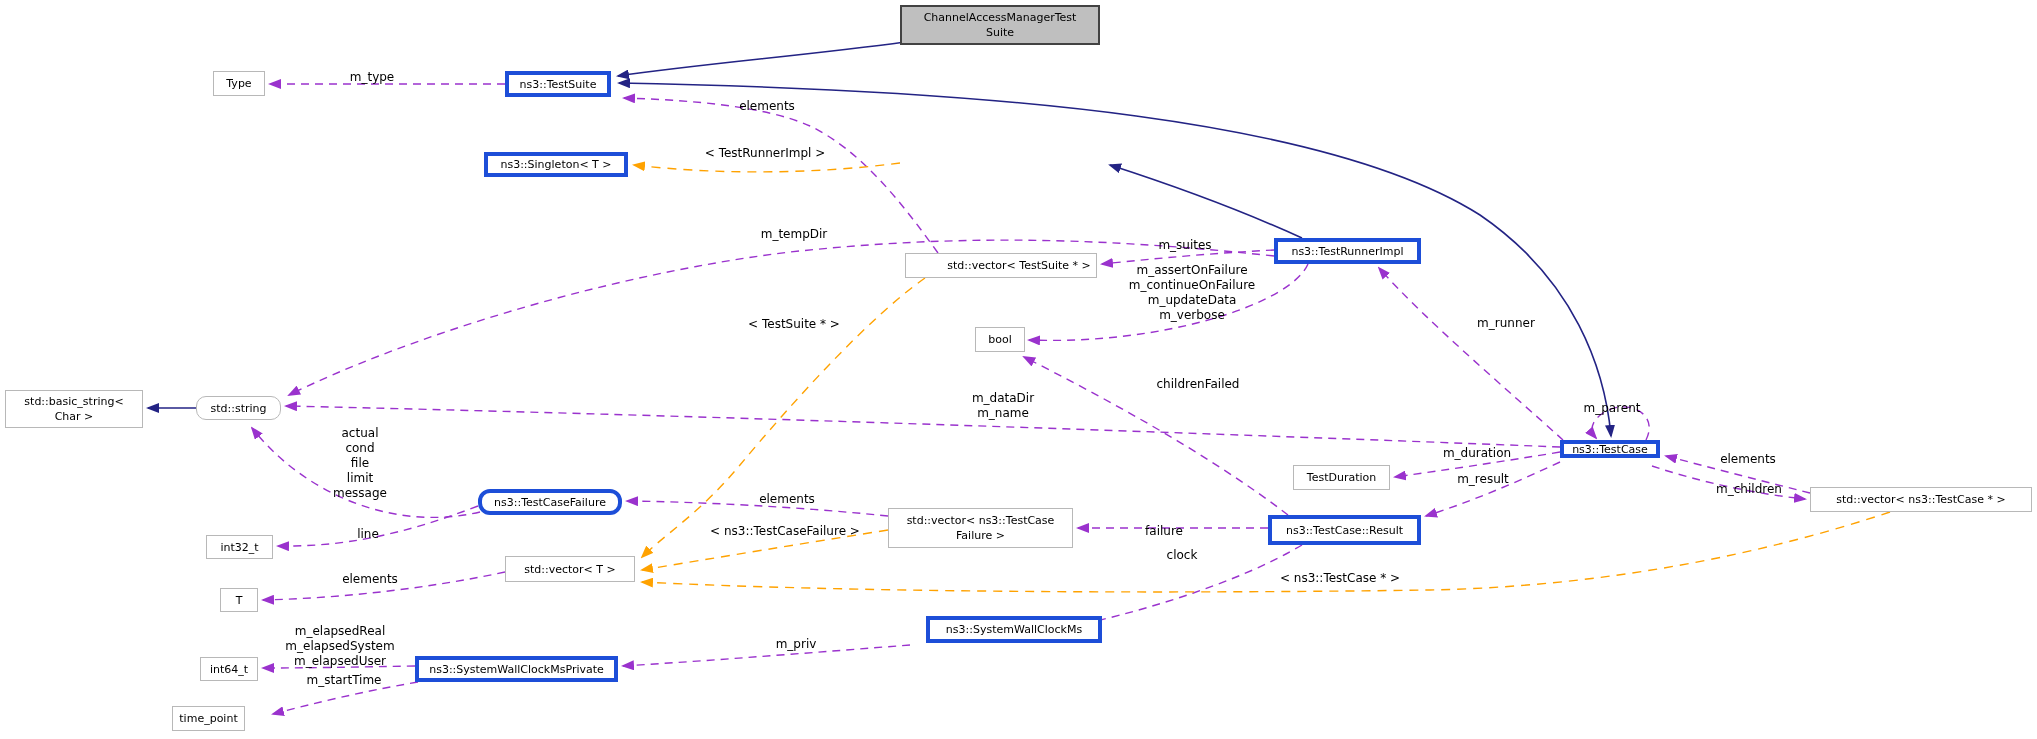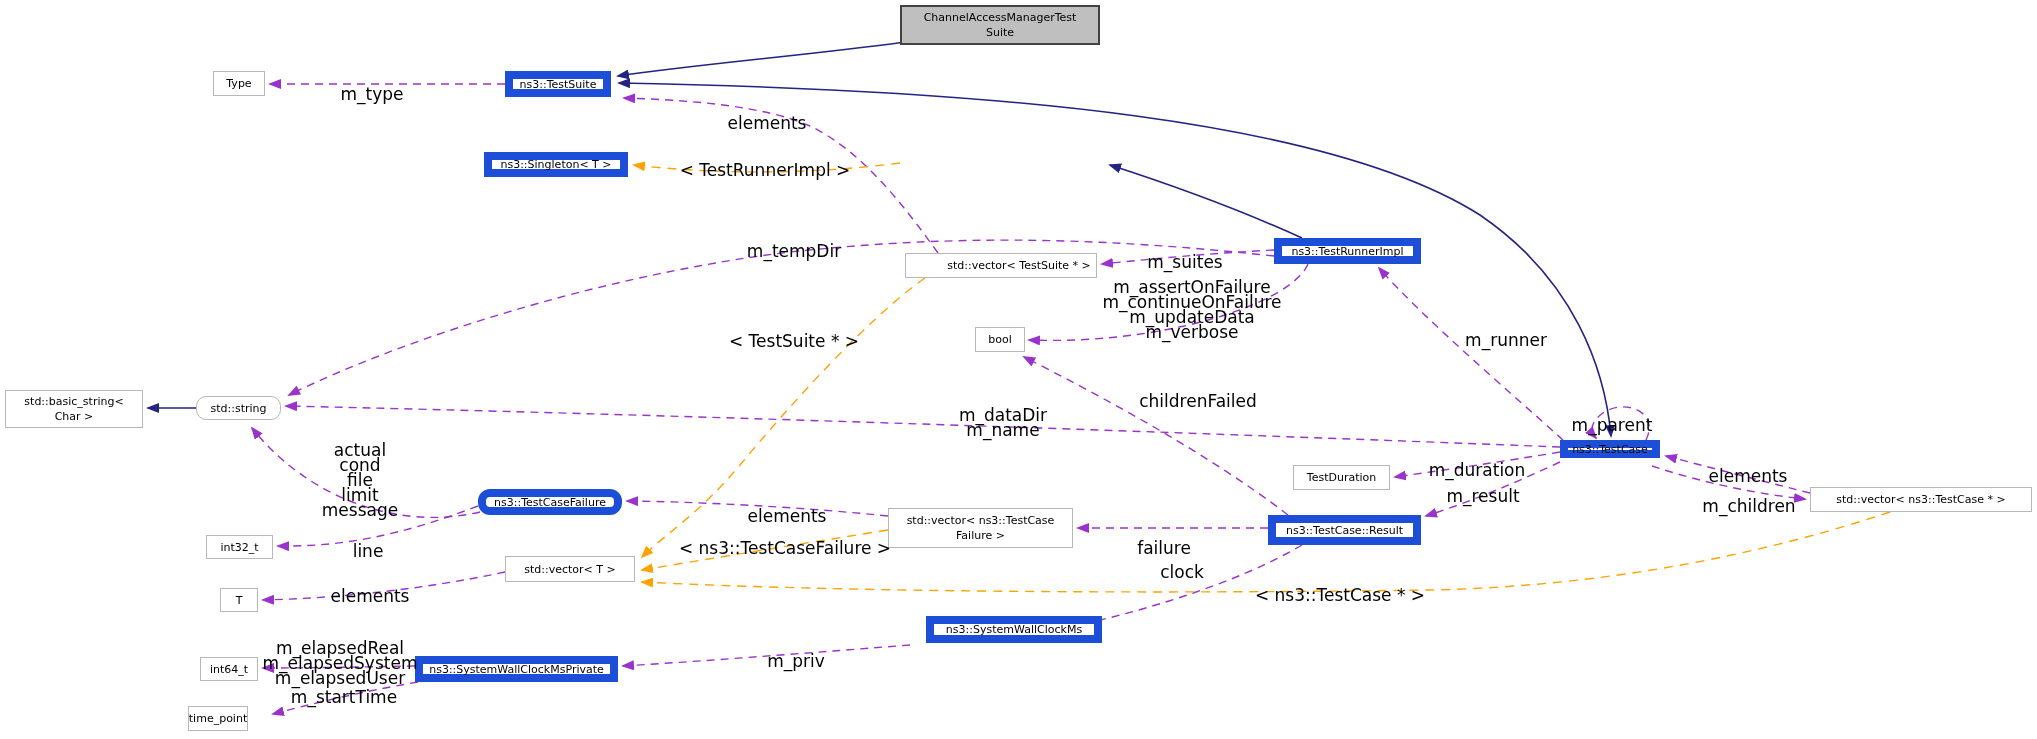--- a/index.html
+++ b/index.html
@@ -14,29 +14,28 @@
   .node{
     position:absolute;
     display:flex;align-items:center;justify-content:center;
     background:#ffffff;
     border:1px solid #b8b8b8;
     font-size:11px;color:#000;
     text-align:center;white-space:pre-line;line-height:15px;
     box-sizing:border-box;
     z-index:2;
   }
-  .node.bold{border:8px solid #1d4ed8;}
+  .node.bold{border:4px solid #1d4ed8;}
   .node.root{background:#bfbfbf;border:2px solid #424242;}
   .elabel{
     position:absolute;
     transform:translateX(-50%);
-    font-size:17px;color:#000;line-height:15px;
+    font-size:12px;color:#000;line-height:15px;
     text-align:center;white-space:pre-line;
     z-index:3;
-    margin-top:17px;
   }
   path.inh{fill:none;stroke:#232384;stroke-width:1.6;}
   path.use{fill:none;stroke:#9a32cd;stroke-width:1.4;stroke-dasharray:8 6;}
   path.tpl{fill:none;stroke:#ffa200;stroke-width:1.4;stroke-dasharray:9 7;}
 </style>
 </head>
 <body>
 
 <div class="canvas">
 
@@ -104,21 +103,21 @@
   <div class="node" style="left:220px;top:588px;width:38px;height:24px;"><span>T</span></div>
   <div class="node" style="left:888px;top:508px;width:185px;height:40px;"><span>std::vector&lt; ns3::TestCase
 Failure &gt;</span></div>
   <div class="node bold" style="left:1268px;top:515px;width:153px;height:30px;justify-content:center;"><span>ns3::TestCase::Result</span></div>
   <div class="node" style="left:1293px;top:465px;width:97px;height:25px;"><span>TestDuration</span></div>
   <div class="node bold" style="left:1560px;top:440px;width:100px;height:18px;"><span>ns3::TestCase</span></div>
   <div class="node" style="left:1810px;top:487px;width:222px;height:25px;"><span>std::vector&lt; ns3::TestCase * &gt;</span></div>
   <div class="node" style="left:200px;top:657px;width:58px;height:24px;"><span>int64_t</span></div>
   <div class="node bold" style="left:415px;top:656px;width:203px;height:26px;"><span>ns3::SystemWallClockMsPrivate</span></div>
   <div class="node bold" style="left:910px;top:616px;width:176px;height:27px;margin-left:16px;"><span>ns3::SystemWallClockMs</span></div>
-  <div class="node" style="left:188px;top:706px;width:60px;height:25px;"><span>time_point</span></div>
+  <div class="node" style="left:172px;top:706px;width:73px;height:25px;"><span>time_point</span></div>
 
   <div class="elabel" style="left:372px;top:70px;">m_type</div>
   <div class="elabel" style="left:767px;top:99px;">elements</div>
   <div class="elabel" style="left:765px;top:146px;">&lt; TestRunnerImpl &gt;</div>
   <div class="elabel" style="left:1185px;top:238px;">m_suites</div>
   <div class="elabel" style="left:1192px;top:263px;">m_assertOnFailure
 m_continueOnFailure
 m_updateData
 m_verbose</div>
   <div class="elabel" style="left:794px;top:227px;">m_tempDir</div>

